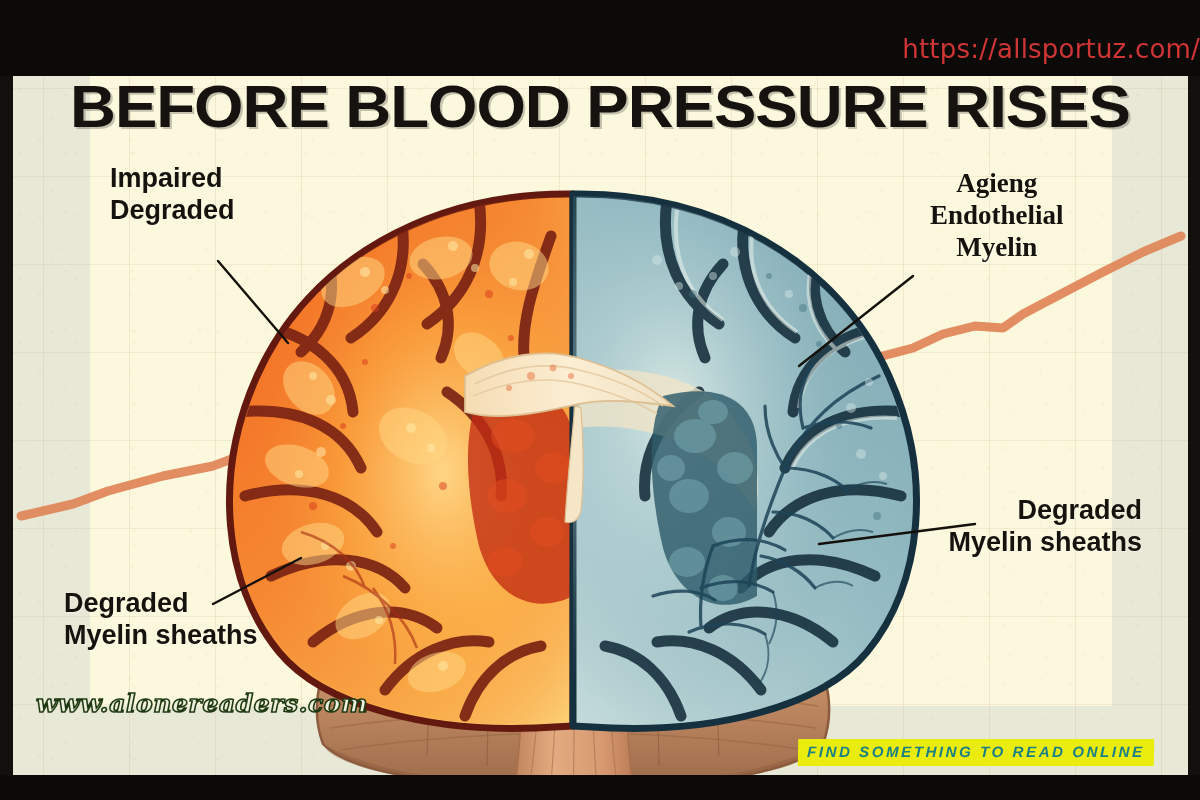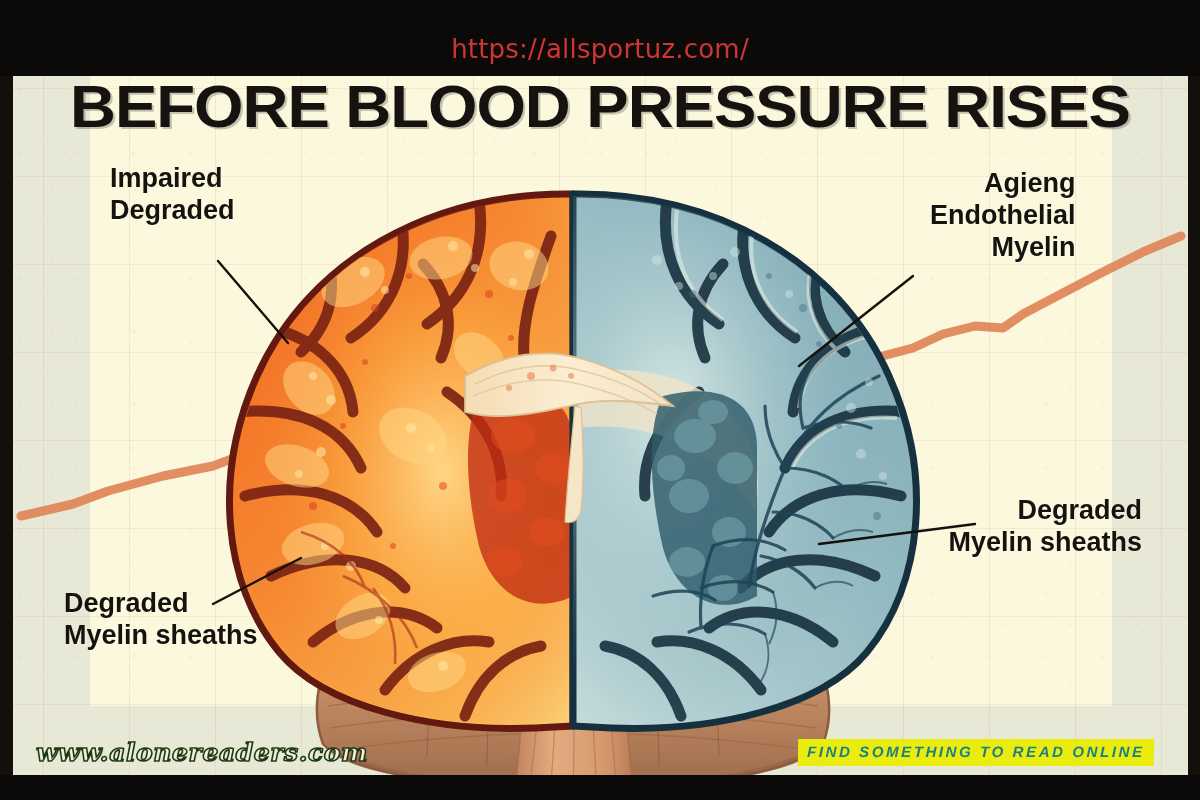--- a/index.html
+++ b/index.html
@@ -40,21 +40,21 @@
       radial-gradient(circle at 12% 22%, rgba(170,140,90,.18) 0 1px, transparent 2px),
       radial-gradient(circle at 47% 61%, rgba(170,140,90,.15) 0 1px, transparent 2px),
       radial-gradient(circle at 78% 31%, rgba(170,140,90,.16) 0 1px, transparent 2px),
       radial-gradient(circle at 29% 83%, rgba(170,140,90,.14) 0 1px, transparent 2px),
       radial-gradient(circle at 66% 14%, rgba(170,140,90,.12) 0 1px, transparent 2px);
     background-size:57px 63px, 83px 71px, 67px 59px, 91px 77px, 73px 81px;
   }
 
   
   .url{
-    position:absolute; left:0; top:34px; width:1200px; text-align:center; z-index:60;
+    position:absolute; left:0; top:34px; width:1200px; text-align:right; z-index:60;
     color:#cf3535; font-size:26px; letter-spacing:.2px;
     font-family:"DejaVu Sans", sans-serif;
   }
 
   
   .title{
     position:absolute; left:0; top:72px; width:1200px; text-align:center; z-index:30;
     font-family:"Liberation Sans", sans-serif;
     font-weight:700; font-size:60px; color:#15120f;
     letter-spacing:-1px; transform:scaleX(1.06); transform-origin:50% 0;
@@ -68,27 +68,27 @@
   
   .lbl{
     position:absolute; z-index:33; color:#16130f;
     font-family:"Liberation Sans", sans-serif;
     font-weight:700; font-size:27px; line-height:1.18;
     text-shadow:1px 1px 0 rgba(255,255,255,.35);
   }
   .lbl.r{ text-align:right; }
   .lbl div{ white-space:nowrap; }
   #lbl-bbb{ left:110px; top:163px; text-align:left; }
-  #lbl-endo{ left:930px; top:168px; text-align:right; }
+  #lbl-endo{ left:930px; top:168px; text-align:center;font-family:Liberation Serif, serif; }
   #lbl-myelin-r{ right:58px; top:495px; text-align:right; }
   #lbl-myelin-l{ left:64px; top:588px; text-align:left; }
 
   
   .wm-left{
-    position:absolute; left:36px; top:738px; z-index:50;
+    position:absolute; left:36px; top:689px; z-index:50;
     font-family:"DejaVu Serif", serif; font-style:italic; font-weight:700;
     font-size:25px; letter-spacing:.6px;
     color:#eef0dd;
     -webkit-text-stroke:1.6px #1f3a12;
     text-shadow:0 0 1px #2a4a18;
   }
   .wm-badge{
     position:absolute; left:798px; top:739px; z-index:50;
     background:#e9ec0c; padding:4px 9px 5px 9px;
     transform:skewX(-1deg);

